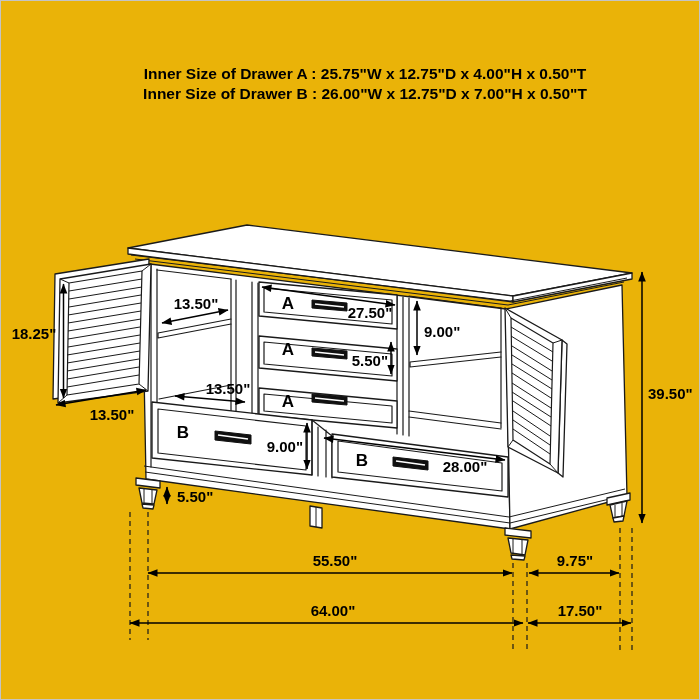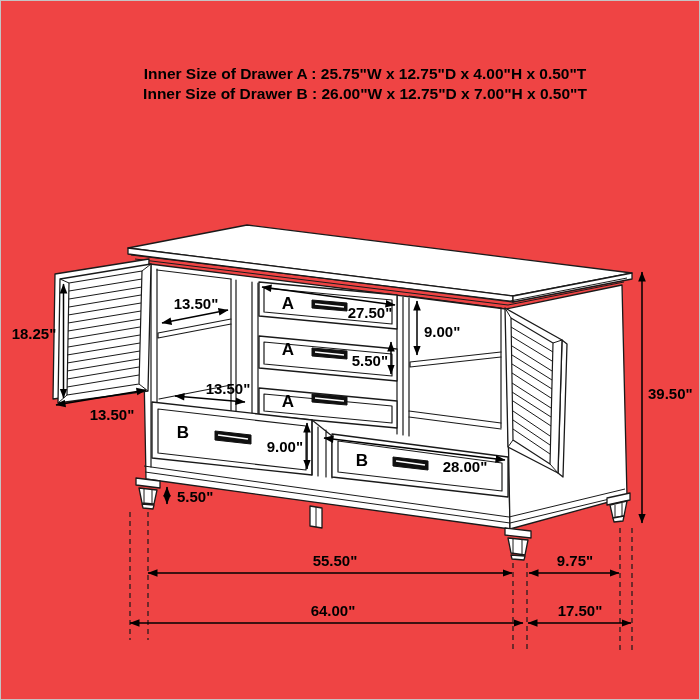--- a/index.html
+++ b/index.html
@@ -1,17 +1,17 @@
 <!DOCTYPE html>
 <html><head>
 <meta charset="utf-8">
 <style>
   html,body{margin:0;padding:0;background:#ffffff;}
   .canvas{
-    position:relative;width:700px;height:700px;background:#ef4444;
+    position:relative;width:700px;height:700px;background:#eab308;
     box-shadow:inset 0 0 0 1px #c4c4c4;
     font-family:"Liberation Sans",sans-serif;
   }
   svg{position:absolute;left:0;top:0;}
   .ln{stroke:#1a1a1a;stroke-width:1.2;fill:none;stroke-linecap:round;stroke-linejoin:round;}
   .face{stroke:#1a1a1a;stroke-width:1.3;fill:#ffffff;stroke-linejoin:round;}
   .thin{stroke:#1a1a1a;stroke-width:1;fill:none;}
   .dim{stroke:#000000;stroke-width:1.5;fill:none;}
   .dash{stroke:#1a1a1a;stroke-width:1.2;fill:none;stroke-dasharray:5 4;}
   .handle{fill:#101010;stroke:#101010;stroke-width:1;stroke-linejoin:round;}

